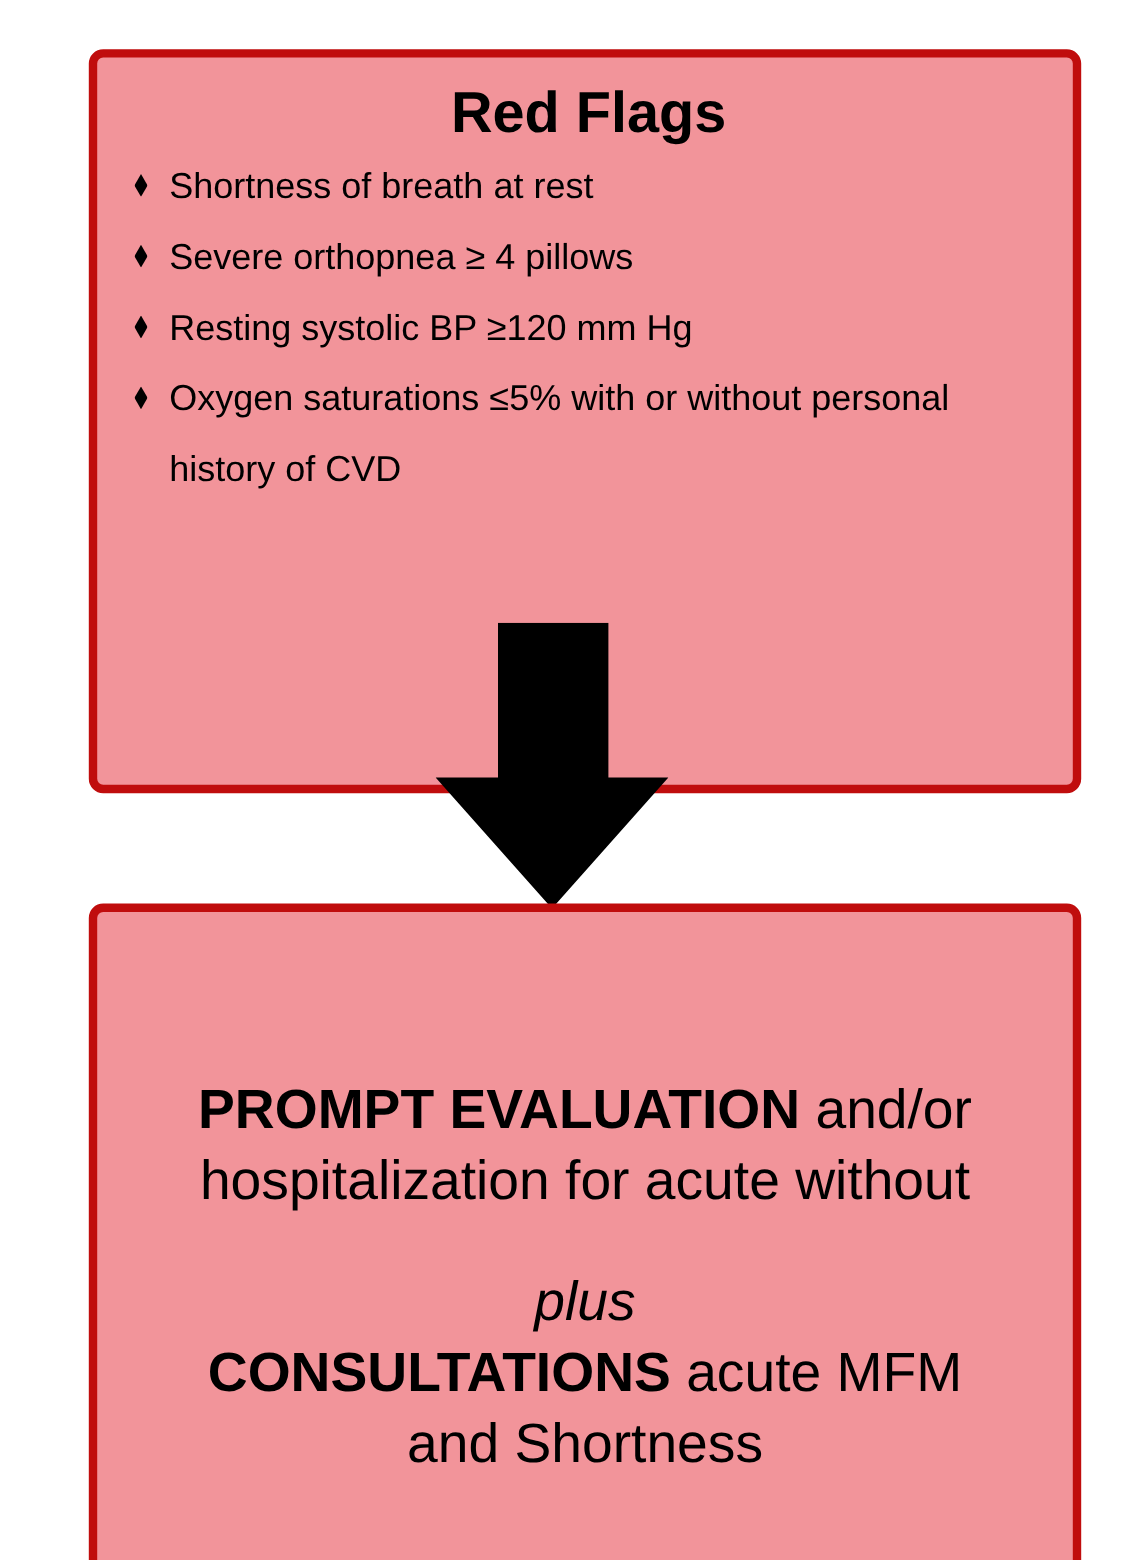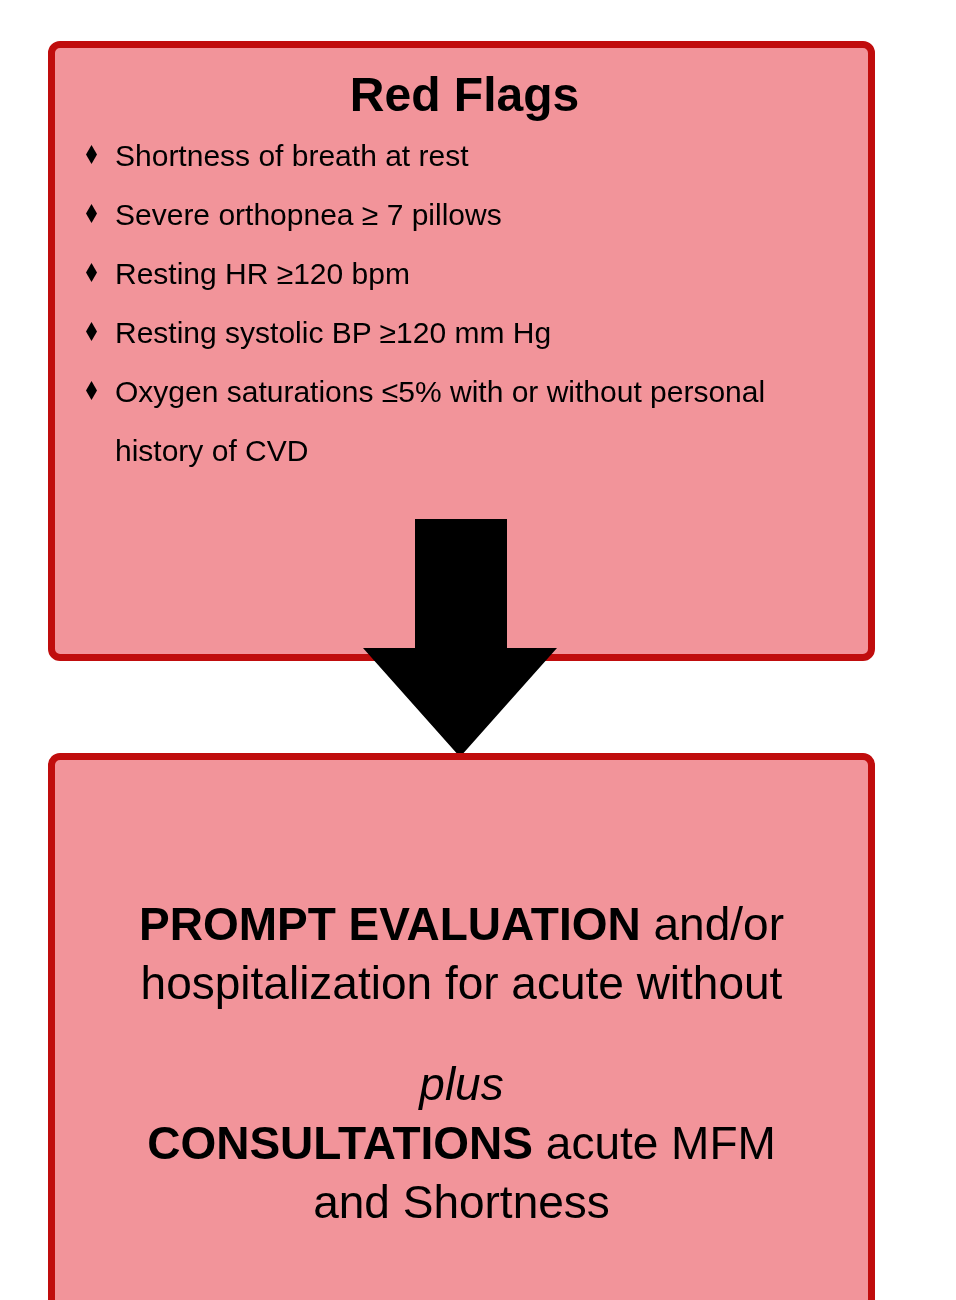--- a/index.html
+++ b/index.html
@@ -17,21 +17,21 @@
   }
   .page{
     position:relative;
     width:956px;
     height:1300px;
     background:var(--page-bg);
     overflow:hidden;
   }
   .flag-box{
     position:absolute;
-    left:48px;
+    left:74px;
     width:827px;
     height:620px;
     background:var(--box-fill);
     border:7px solid var(--box-border);
     border-radius:12px;
   }
   .box-top{
     top:41px;
     padding:16px 20px 0 26px;
   }
@@ -86,22 +86,21 @@
 </style>
 </head>
 <body>
 
 <div class="page">
 
   <div class="flag-box box-top">
     <div class="box-title">Red Flags</div>
     <ul class="flag-list">
       <li><span class="diamond"></span><span>Shortness of breath at rest</span></li>
-      <li><span class="diamond"></span><span>Severe orthopnea ≥ 7 pillows</span></li>
-      <li><span class="diamond"></span><span>Resting HR ≥120 bpm</span></li>
+      <li><span class="diamond"></span><span>Severe orthopnea ≥ 4 pillows</span></li>
       <li><span class="diamond"></span><span>Resting systolic BP ≥120 mm Hg</span></li>
       <li><span class="diamond"></span><span>Oxygen saturations ≤5% with or without personal history of CVD</span></li>
     </ul>
   </div>
 
   <div class="arrow-wrap">
     <svg viewBox="0 0 194 238" preserveAspectRatio="none" aria-hidden="true">
       <polygon points="52,0 144,0 144,129 194,129 97,238 0,129 52,129"></polygon>
     </svg>
   </div>

